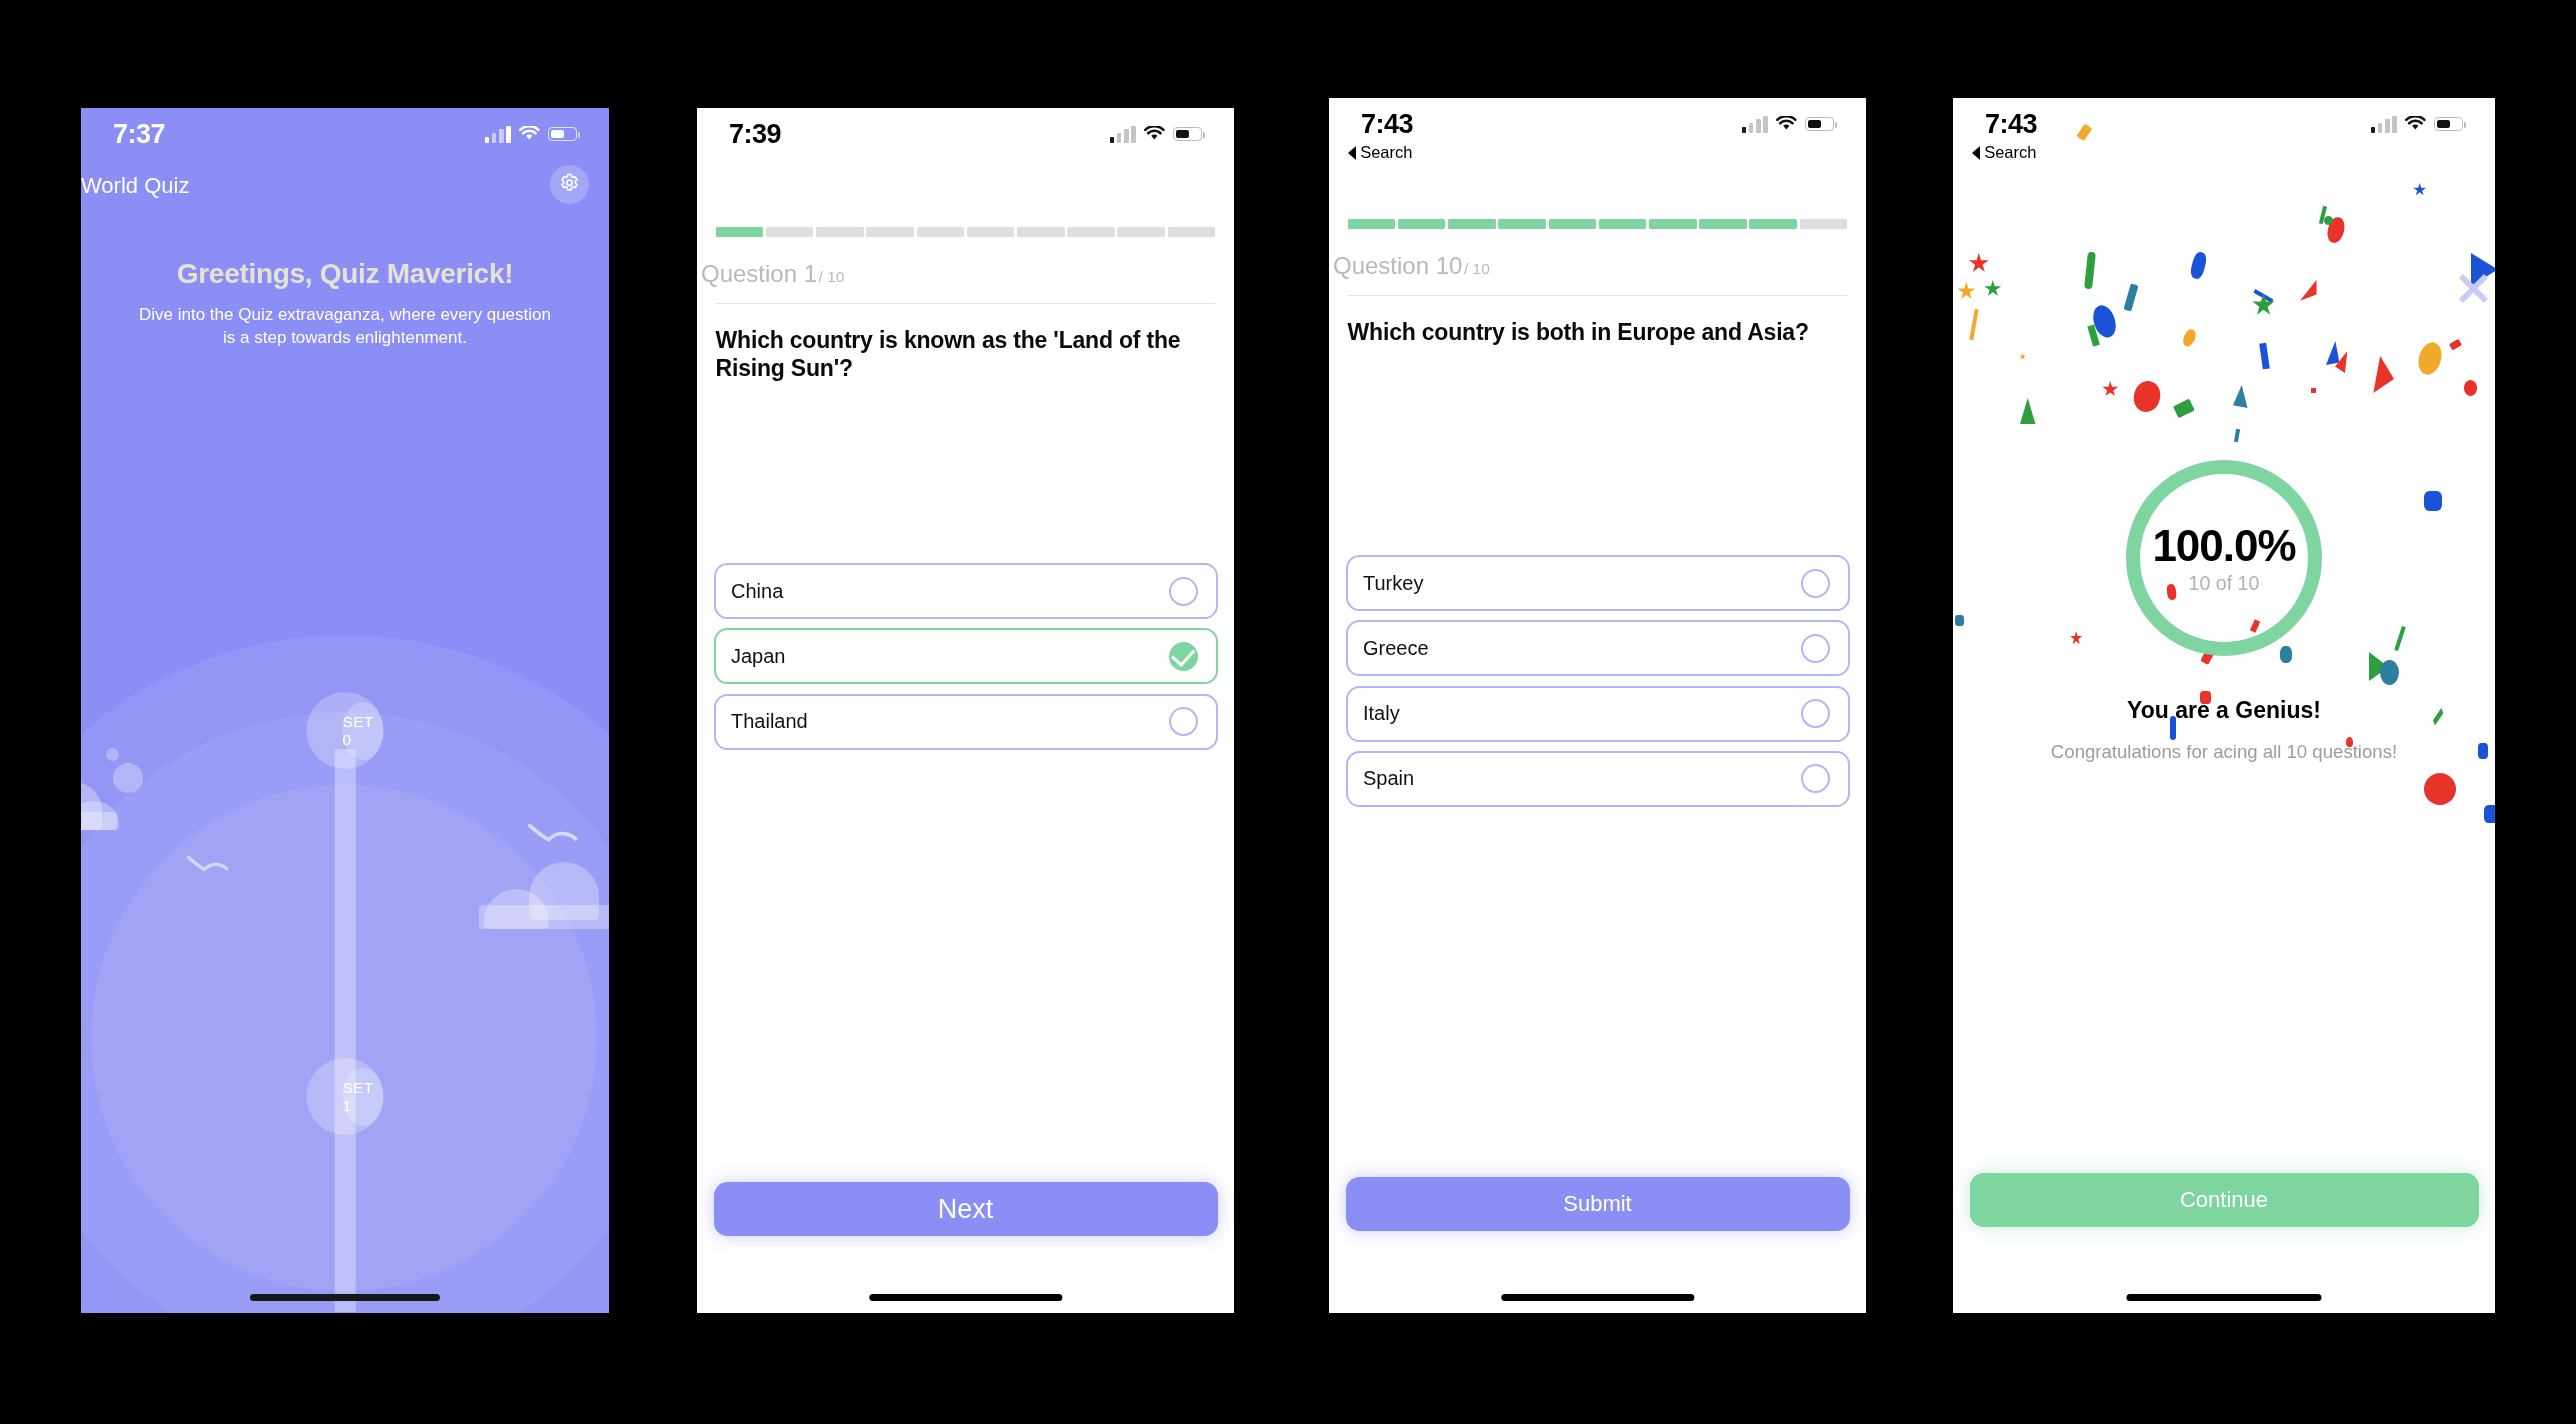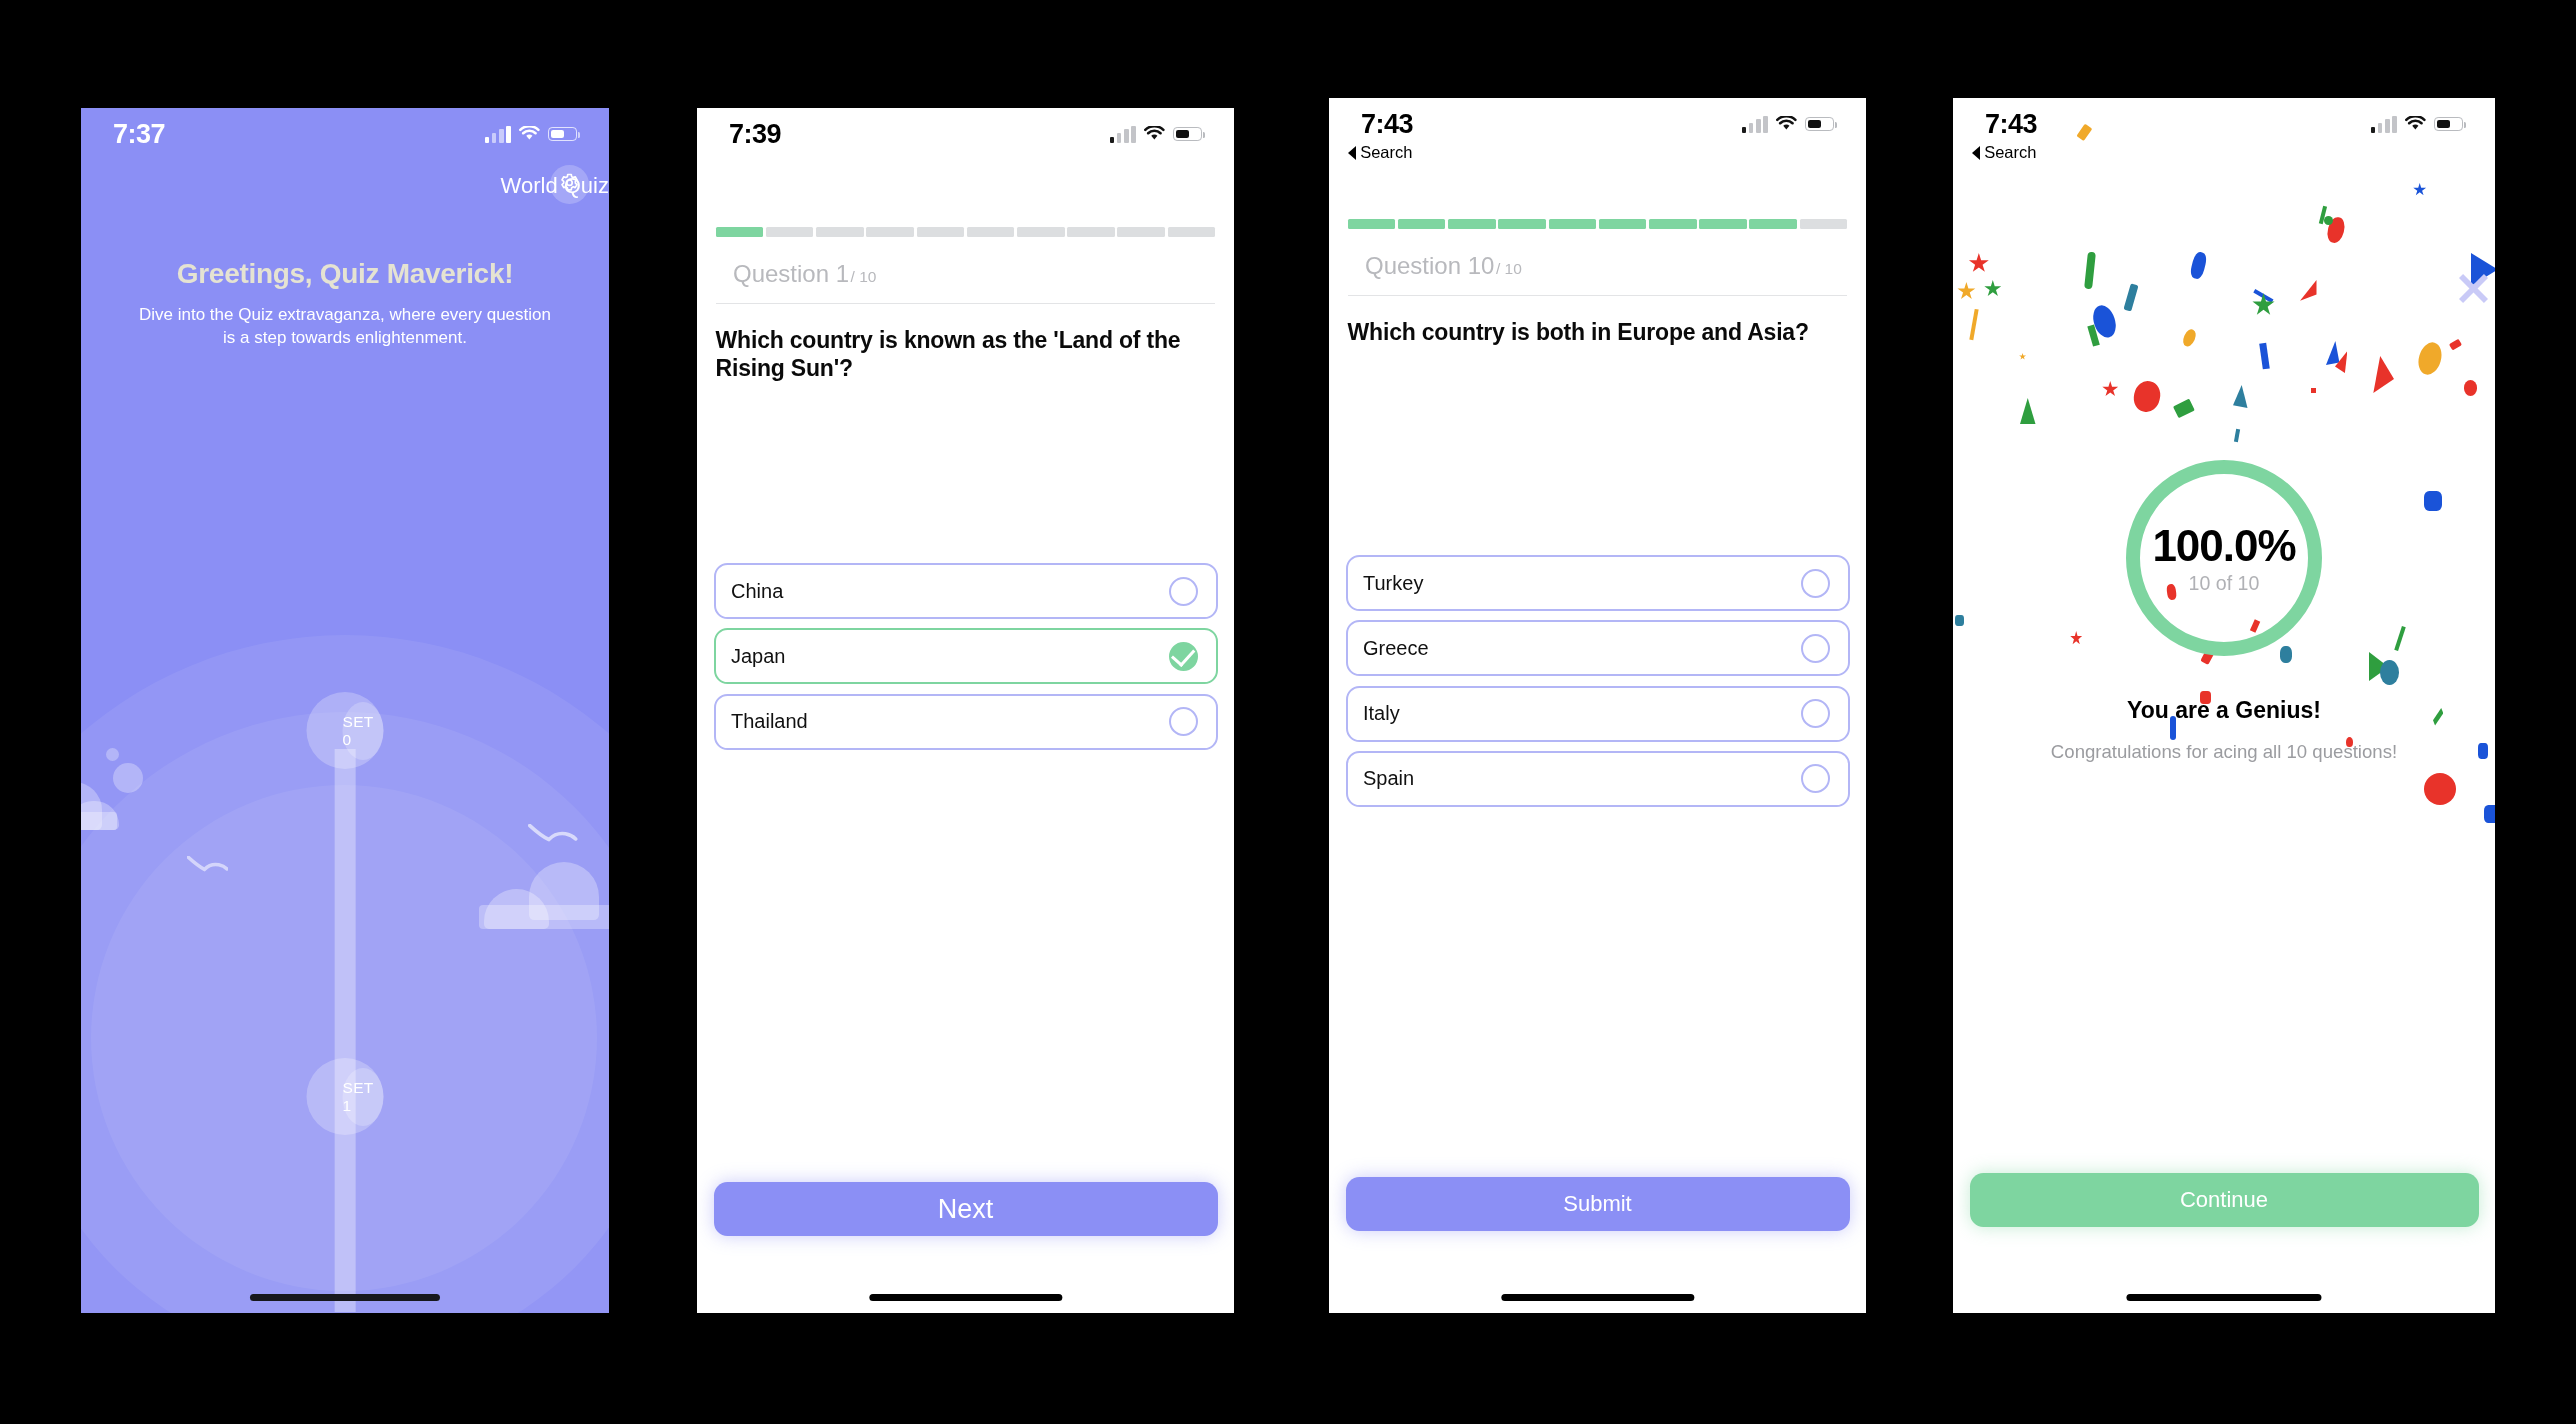--- a/index.html
+++ b/index.html
@@ -52,21 +52,21 @@
   #p1 .batt::after{ background:rgba(255,255,255,.6); }
   #p1 .home-ind{ background:#17181c; }
 
   .deco{ position:absolute; inset:0; overflow:hidden; }
   .ring{ position:absolute; border-radius:50%; background:rgba(255,255,255,.07); }
   .cloud{ position:absolute; background:rgba(255,255,255,.30); border-radius:516px; }
   .dot{ position:absolute; border-radius:50%; background:rgba(255,255,255,.30); }
   .bird{ position:absolute; }
 
   .p1-title{
-    position:absolute; top:65px; left:0; right:0; text-align:right;
+    position:absolute; top:65px; left:0; right:0; text-align:left;
     color:#fff; font-size:22px; font-weight:400;
   }
   .gear-btn{
     position:absolute; top:57px; right:19.6px; width:39px; height:39px;
     border-radius:50%; background:rgba(255,255,255,.22);
     display:flex; align-items:center; justify-content:center;
   }
   .p1-greet{
     position:absolute; top:150px; left:29px; right:29px; text-align:center;
     color:#e5e3d2; font-size:28px; font-weight:700; letter-spacing:-0.3px;
@@ -112,21 +112,21 @@
     border-right:8.8px solid #000;
   }
 
   .progress{
     position:absolute; left:18.6px; right:18.6px;
     display:flex; gap:2.6px; height:10.3px;
   }
   .progress i{ flex:1; border-radius:1.5px; display:block; }
 
   .qlabel{
-    position:absolute; left:36px; font-size:24px; color:#b8b9bd; font-weight:400;
+    position:absolute; left:4px; font-size:24px; color:#b8b9bd; font-weight:400;
     display:flex; align-items:baseline;
   }
   .qlabel .small{ font-size:15.5px; margin-left:1.5px; }
   .qrule{ position:absolute; left:18.6px; right:18.6px; height:1px; background:#e3e4e6; }
   .qtext{
     position:absolute; left:18.6px; right:20.7px;
     font-size:23px; font-weight:700; line-height:1.22; color:#0a0a0a;
     letter-spacing:-0.2px;
   }
 

